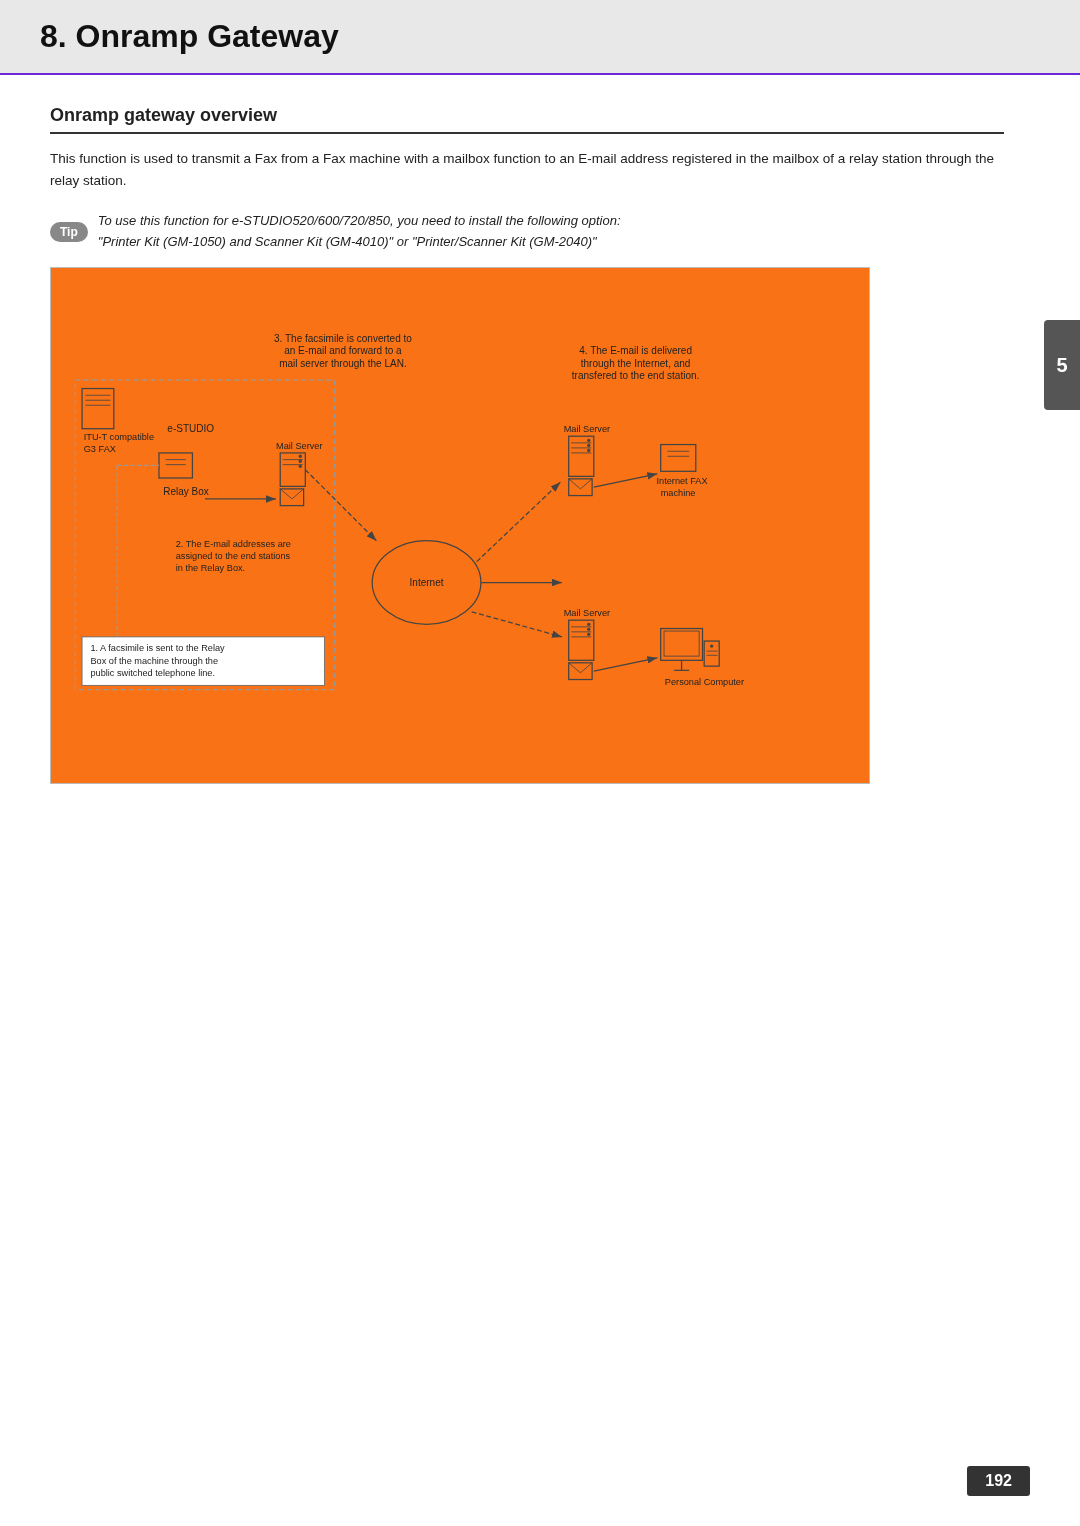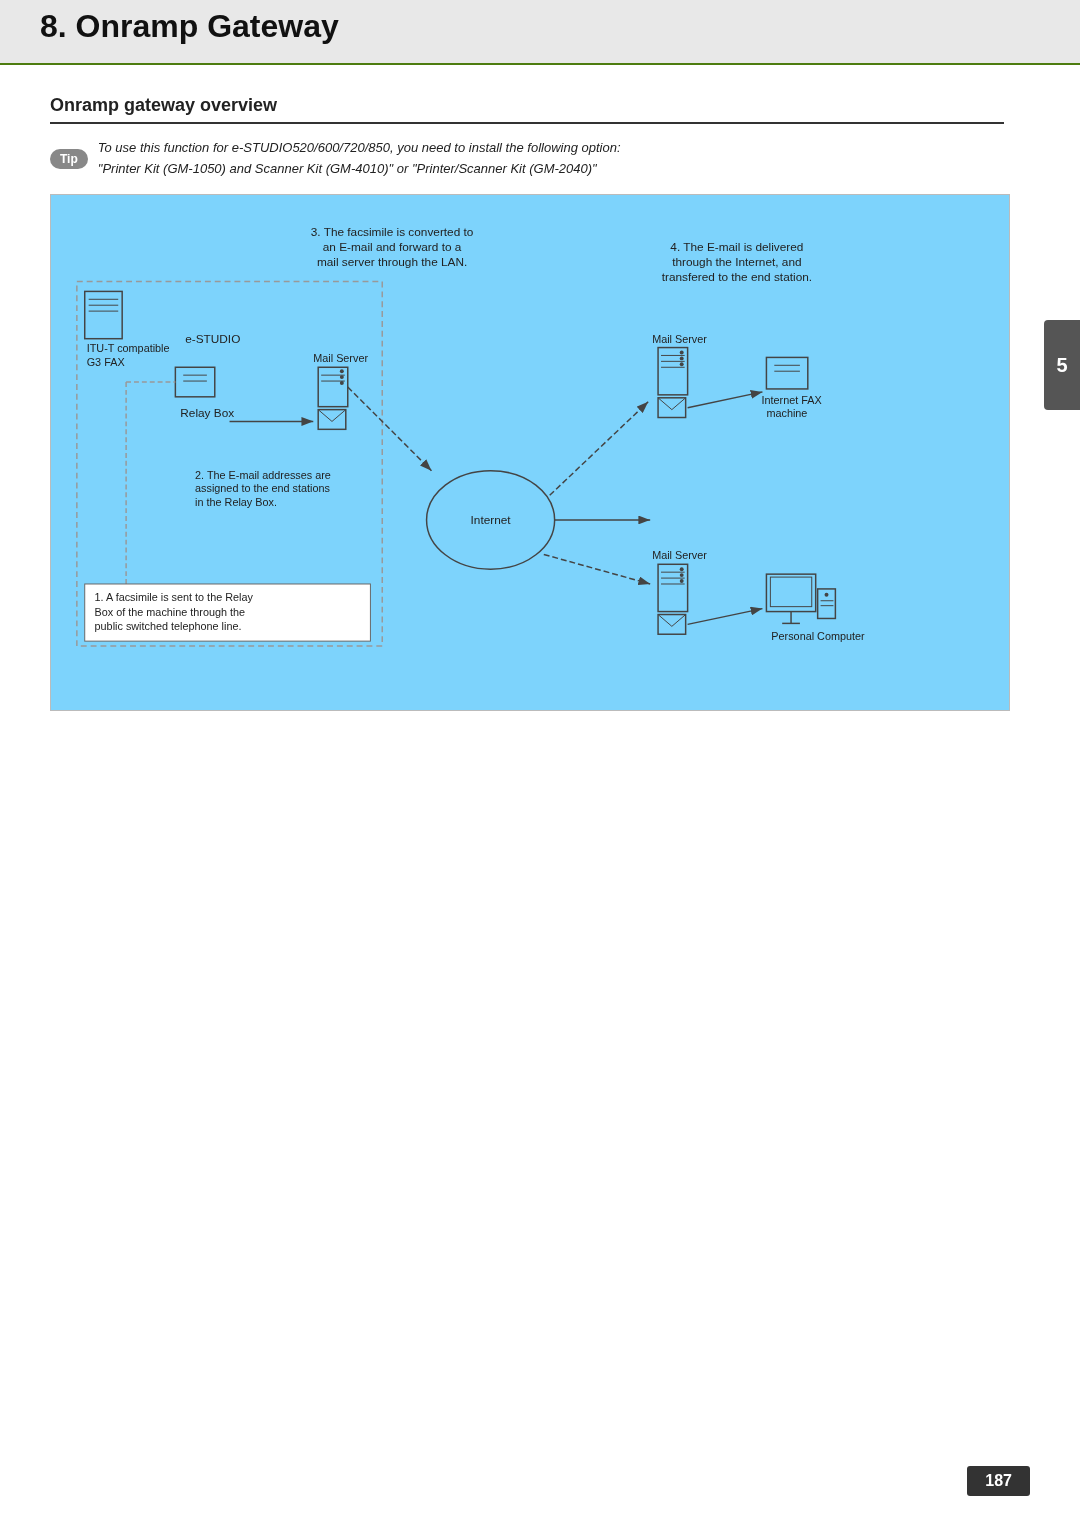--- a/index.html
+++ b/index.html
@@ -8,22 +8,22 @@
       font-family: Arial, Helvetica, sans-serif;
       font-size: 14px;
       color: #222;
       width: 1080px;
       min-height: 1526px;
       position: relative;
     }
 
     .page-header {
       background: #e8e8e8;
-      padding: 8px 40px 18px 40px;
-      border-bottom: 2px solid #4d7c0f;
+      padding: 18px 40px 18px 40px;
+      border-bottom: 2px solid #6d28d9;
     }
     .page-title {
       font-size: 32px;
       font-weight: bold;
       color: #111;
     }
 
     .content {
       padding: 30px 76px 40px 50px;
     }
@@ -64,22 +64,22 @@
       color: #222;
       font-style: italic;
     }
 
     
     .diagram-container {
       border: 1px solid #bbb;
       padding: 16px;
       margin-top: 10px;
       position: relative;
-      background: #7dd3fc;
-      width: 960px;
+      background: #f97316;
+      width: 820px;
     }
 
     .diagram-svg {
       width: 100%;
       height: 480px;
     }
 
     
     .side-tab {
       position: absolute;
@@ -114,20 +114,21 @@
 <body>
 
 <div class="page-header">
   <div class="page-title">8. Onramp Gateway</div>
 </div>
 
 <div class="content">
 
   <div class="section-title">Onramp gateway overview</div>
 
+  <p class="section-desc">This function is used to transmit a Fax from a Fax machine with a mailbox function to an E-mail address registered in the mailbox of a relay station through the relay station.</p>
 
   <div class="tip-box">
     <span class="tip-badge">Tip</span>
     <span class="tip-text">To use this function for e-STUDIO520/600/720/850, you need to install the following option:<br>
     "Printer Kit (GM-1050) and Scanner Kit (GM-4010)" or "Printer/Scanner Kit (GM-2040)"</span>
   </div>
 
   <div class="diagram-container">
     <svg class="diagram-svg" viewBox="0 0 940 480" xmlns="http://www.w3.org/2000/svg">
 
@@ -245,13 +246,13 @@
         </marker>
       </defs>
 
     </svg>
   </div>
 
 </div>
 
 <div class="side-tab">5</div>
 
-<div class="page-number-box">187</div>
+<div class="page-number-box">192</div>
 
 </body></html>

